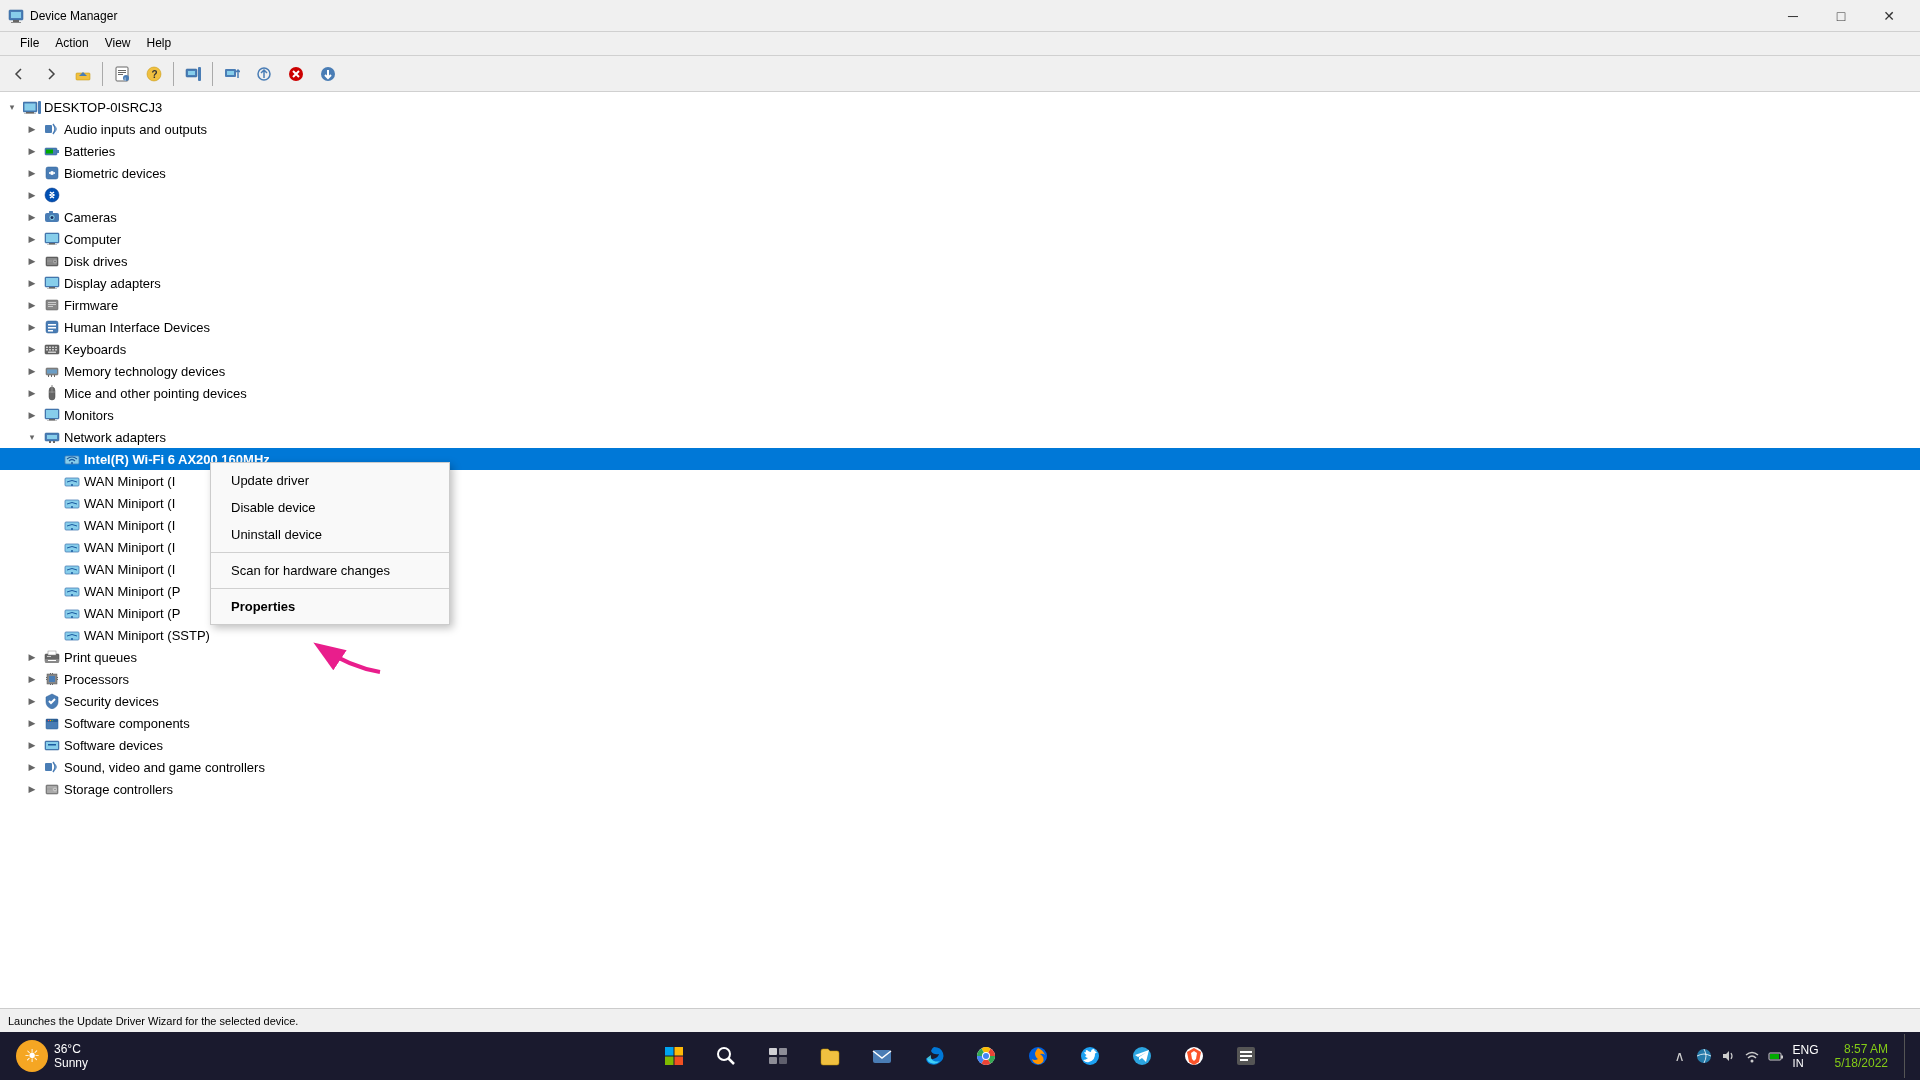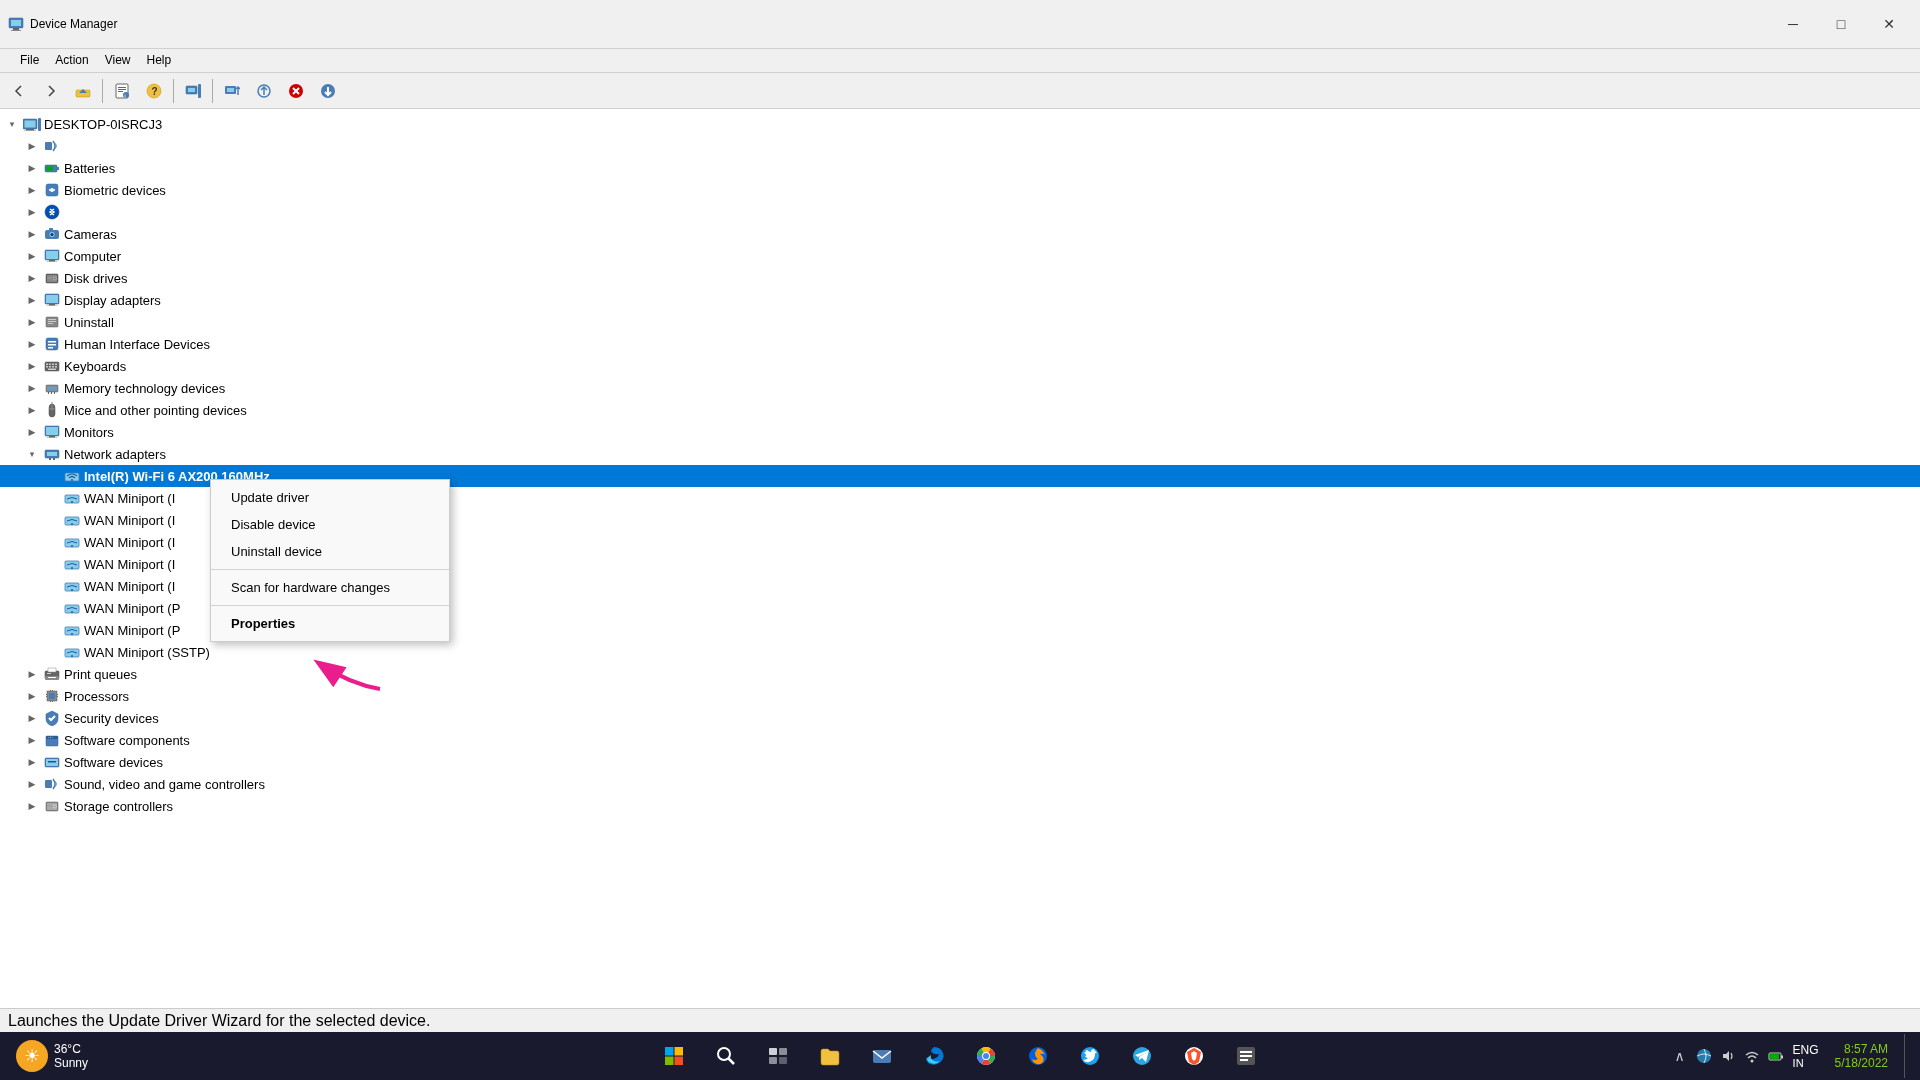--- a/index.html
+++ b/index.html
@@ -14,21 +14,21 @@
       flex-direction: column;
     }
 
     
     .title-bar {
       display: flex;
       align-items: center;
       background: #f0f0f0;
       padding: 6px 8px;
       border-bottom: 1px solid #d0d0d0;
-      height: 49px;
+      height: 32px;
     }
     .title-bar-icon {
       width: 16px; height: 16px;
       margin-right: 6px;
       display: flex; align-items: center; justify-content: center;
     }
     .title-bar-text {
       flex: 1;
       font-size: 12px;
       color: #000;
@@ -170,21 +170,21 @@
       height: 60px;
       pointer-events: none;
       z-index: 200;
     }
 
     
     .status-bar {
       background: #f0f0f0;
       border-top: 1px solid #ccc;
       padding: 3px 8px;
-      font-size: 16px;
+      font-size: 11px;
       color: #000;
       height: 24px;
       display: flex;
       align-items: center;
     }
 
     
     .taskbar {
       height: 48px;
       background: #1a1a2e;
@@ -375,20 +375,21 @@
 
     <div class="tree-item indent-1">
       <div class="tree-expander">▶</div>
       <div class="tree-icon">
         <svg width="16" height="16" viewBox="0 0 16 16">
           <rect x="1" y="4" width="7" height="8" rx="1" fill="#4a7db5"></rect>
           <path d="M9 3 Q13 8 9 13" stroke="#4a7db5" stroke-width="1.5" fill="none"></path>
           <path d="M10.5 5 Q14 8 10.5 11" stroke="#4a7db5" stroke-width="1" fill="none"></path>
         </svg>
       </div>
+      <div class="tree-label">Audio inputs and outputs</div>
     </div>
 
     <div class="tree-item indent-1">
       <div class="tree-expander">▶</div>
       <div class="tree-icon">
         <svg width="16" height="16" viewBox="0 0 16 16">
           <rect x="1" y="5" width="12" height="7" rx="1" fill="#4a7db5" stroke="#2a5d95" stroke-width="0.5"></rect>
           <rect x="13" y="7" width="2" height="3" fill="#4a7db5"></rect>
           <rect x="2" y="6.5" width="7" height="4" fill="#00aa00"></rect>
         </svg>
@@ -474,21 +475,21 @@
     <div class="tree-item indent-1">
       <div class="tree-expander">▶</div>
       <div class="tree-icon">
         <svg width="16" height="16" viewBox="0 0 16 16">
           <rect x="2" y="3" width="12" height="10" rx="1" fill="#888" stroke="#555" stroke-width="0.5"></rect>
           <rect x="4" y="5" width="8" height="1" fill="#ccc"></rect>
           <rect x="4" y="7" width="8" height="1" fill="#ccc"></rect>
           <rect x="4" y="9" width="5" height="1" fill="#ccc"></rect>
         </svg>
       </div>
-      <div class="tree-label">Uninstall</div>
+      <div class="tree-label">Firmware</div>
     </div>
 
     <div class="tree-item indent-1">
       <div class="tree-expander">▶</div>
       <div class="tree-icon">
         <svg width="16" height="16" viewBox="0 0 16 16">
           <rect x="2" y="2" width="12" height="12" rx="2" fill="#4a7db5" stroke="#2a5d95" stroke-width="0.5"></rect>
           <rect x="4" y="5" width="8" height="1.5" fill="#fff"></rect>
           <rect x="4" y="8" width="8" height="1.5" fill="#fff"></rect>
           <rect x="4" y="11" width="5" height="1.5" fill="#fff"></rect>

